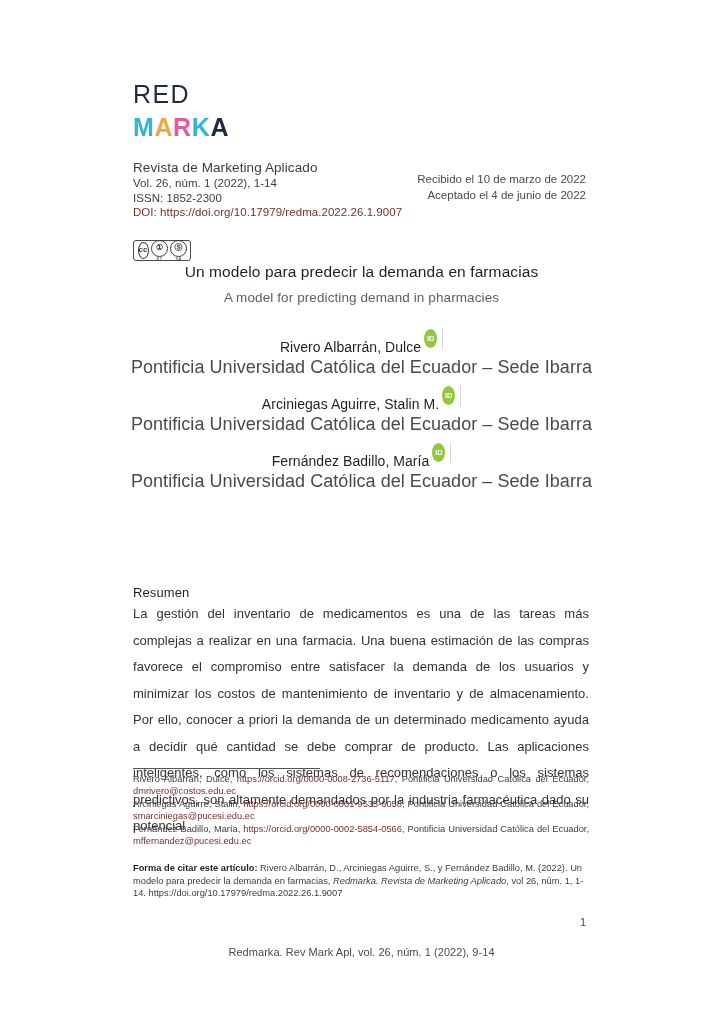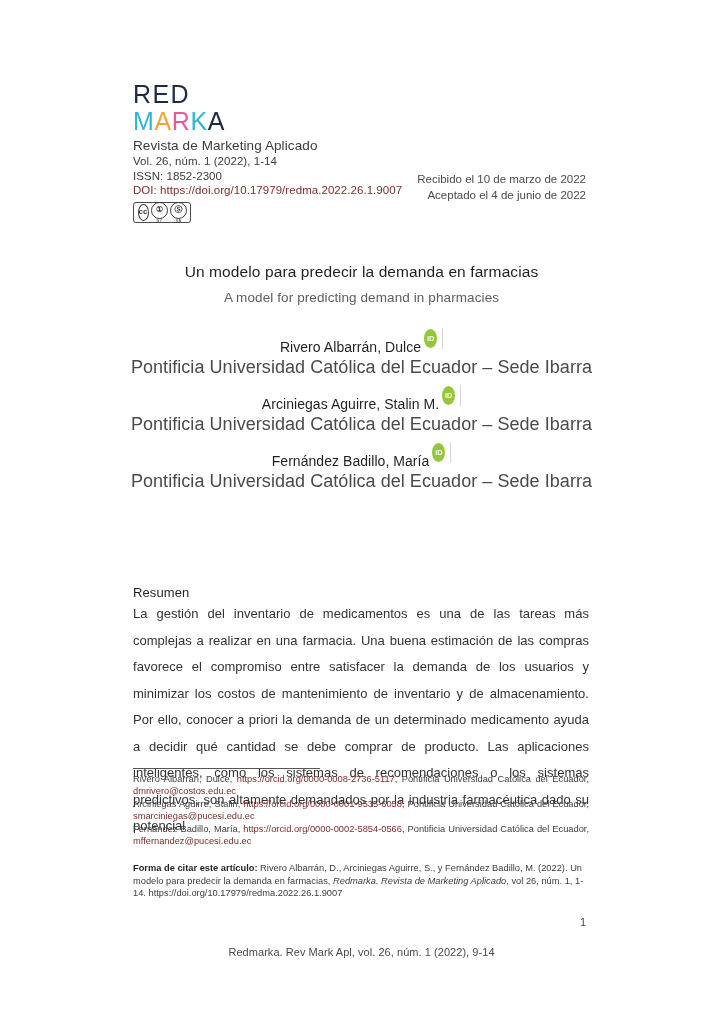--- a/index.html
+++ b/index.html
@@ -33,45 +33,45 @@
   .logo-red {
     font-size: 25px;
     font-weight: 400;
     letter-spacing: 1.4px;
     line-height: 25px;
     color: #1d2a44;
     font-family: "Liberation Sans", sans-serif;
   }
   .logo-marka {
     font-size: 25px;
-    font-weight: 400;
+    font-weight: 700;
     letter-spacing: 0.6px;
     line-height: 27px;
-    margin-top: 1px;
+    margin-top: 7px;
     font-family: "Liberation Sans", sans-serif;
   }
   .logo-marka span { display: inline; }
   .journal-name {
     font-size: 13.5px;
     line-height: 17px;
     color: #3c3c3c;
-    margin-top: 2px;
+    margin-top: 18px;
     letter-spacing: 0.1px;
   }
   .meta-line {
     font-size: 11.5px;
     line-height: 14.5px;
     color: #3c3c3c;
     letter-spacing: 0.05px;
   }
   .meta-line.doi { color: #7b2e2a; }
 
   
   .cc-badge {
-    margin-top: 4px;
+    margin-top: 20px;
     width: 58px;
     height: 21px;
     border: 1.4px solid #4a4a4a;
     border-radius: 3px;
     background: #ffffff;
     display: flex;
     align-items: center;
     box-sizing: border-box;
     padding: 0 2px;
   }

